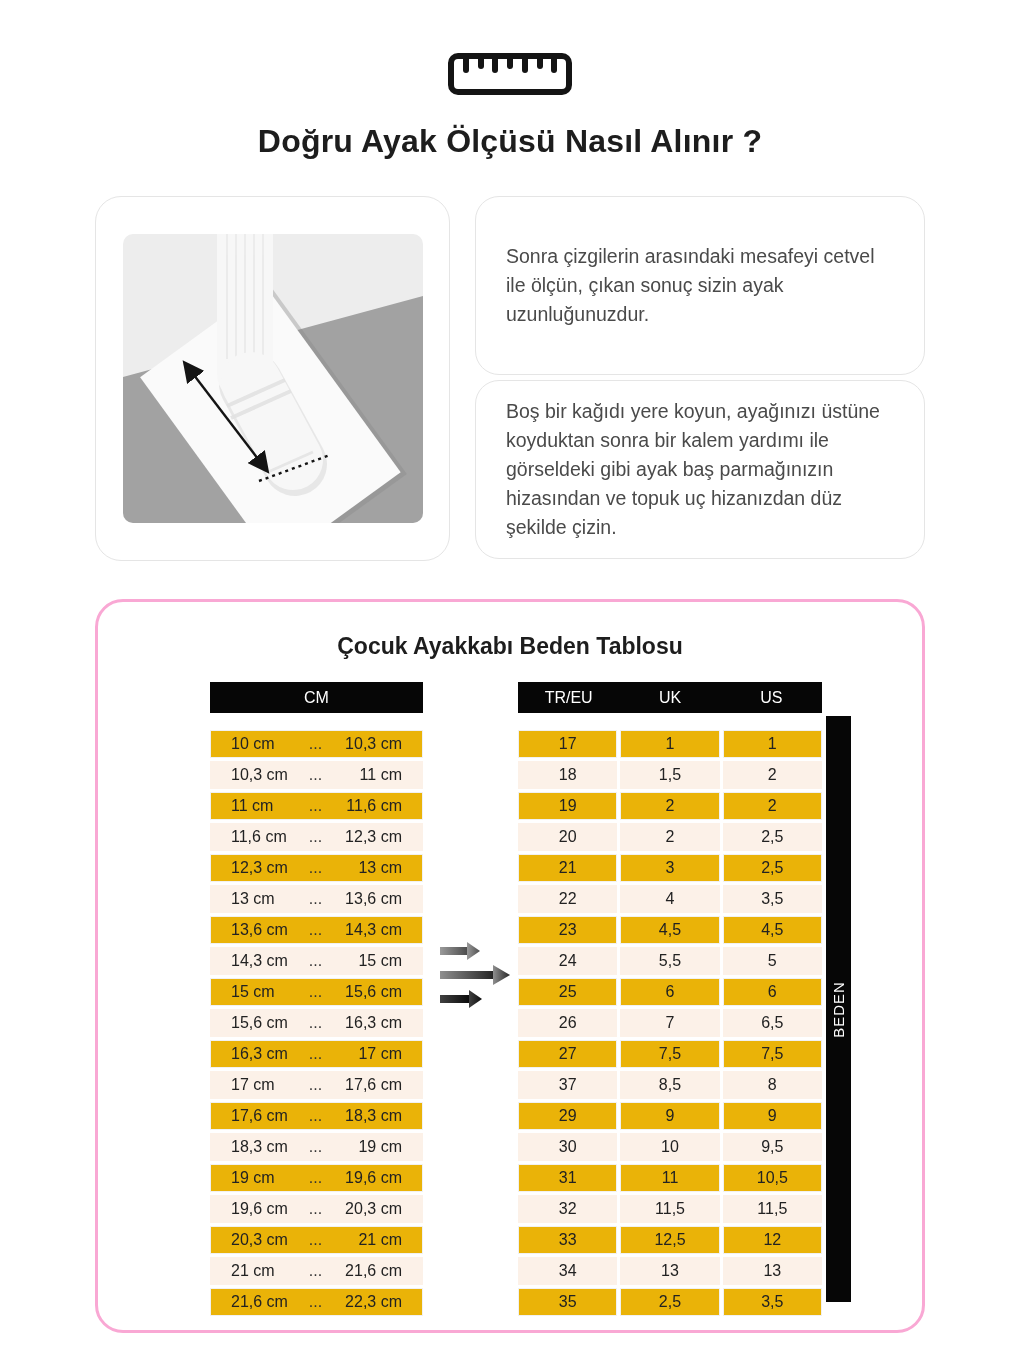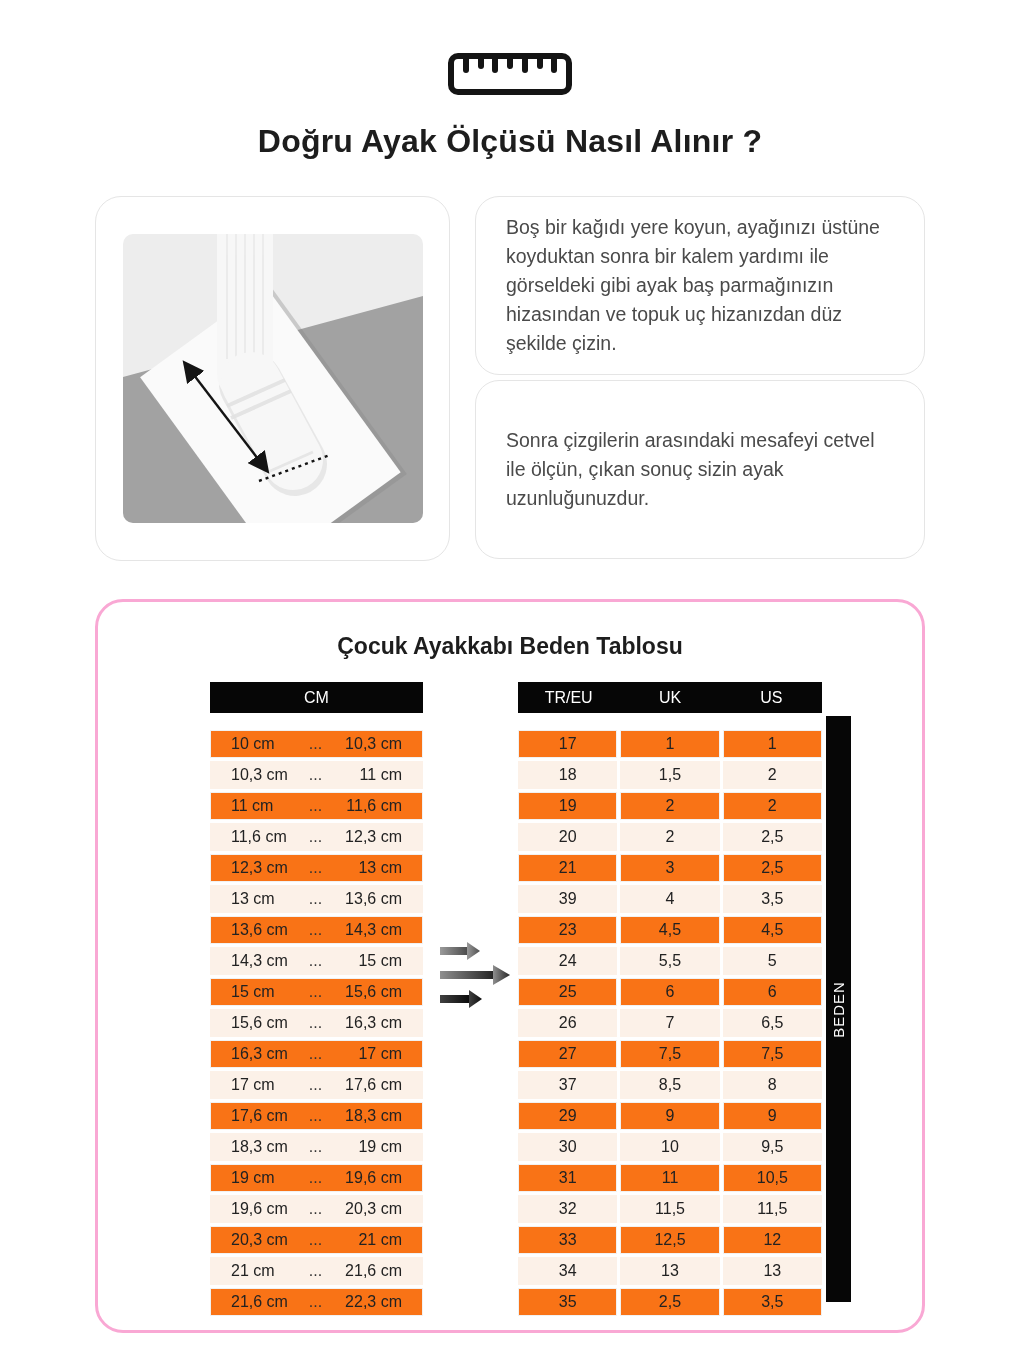--- a/index.html
+++ b/index.html
@@ -26,21 +26,21 @@
   .chart-card{margin:38px 95px 0;height:734px;border:3px solid #f9a8d4;border-radius:28px;box-sizing:border-box;background:#fff;}
   .chart-title{margin:0;padding-top:31px;text-align:center;font-size:23px;font-weight:700;color:#1d1d1d;}
 
   .tables{display:flex;margin:22px 0 0 112px;align-items:flex-start;}
 
   .t-header{background:#060606;color:#fff;font-size:16px;height:31px;display:flex;align-items:center;
             justify-content:center;margin-bottom:17px;}
   .cm-table{width:213px;}
   .cm-row{height:28px;margin-bottom:3px;display:flex;align-items:center;padding:0 21px;box-sizing:border-box;
           font-size:16px;color:#222;}
-  .row-white{background:#f97316;box-shadow:inset 0 0 0 1px #f1f1f1;}
+  .row-white{background:#eab308;box-shadow:inset 0 0 0 1px #f1f1f1;}
   .row-alt{background:#fcf1e8;}
   .cm-row .c-from{width:80px;text-align:left;}
   .cm-row .c-sep{flex:1;text-align:center;color:#333;}
   .cm-row .c-to{width:82px;text-align:right;}
 
   .arrows{width:95px;height:617px;display:flex;flex-direction:column;justify-content:center;
           align-items:flex-start;gap:5px;padding-left:17px;box-sizing:border-box;transform:translateY(-16px);}
 
   .size-table{width:304px;}
   .size-header{display:flex;}
@@ -103,24 +103,24 @@
         <line x1="145" y1="238" x2="190" y2="218" stroke="#e5e5e5" stroke-width="3" opacity="0.9"></line>
 
         <line x1="64" y1="132" x2="142" y2="234" stroke="#141414" stroke-width="2.4" marker-start="url(#ah)" marker-end="url(#ah)"></line>
 
         <line x1="136" y1="247" x2="207" y2="221" stroke="#141414" stroke-width="2.4" stroke-dasharray="3 4"></line>
       </svg>
     </div>
 
     <div class="steps">
       <div class="step-box">
+        <p>Sonra çizgilerin arasındaki mesafeyi cetvel ile ölçün, çıkan sonuç sizin ayak uzunluğunuzdur.</p>
+      </div>
+      <div class="step-box">
         <p>Boş bir kağıdı yere koyun, ayağınızı üstüne koyduktan sonra bir kalem yardımı ile görseldeki gibi ayak baş parmağınızın hizasından ve topuk uç hizanızdan düz şekilde çizin.</p>
-      </div>
-      <div class="step-box">
-        <p>Sonra çizgilerin arasındaki mesafeyi cetvel ile ölçün, çıkan sonuç sizin ayak uzunluğunuzdur.</p>
       </div>
     </div>
   </div>
 
   <div class="chart-card">
     <h2 class="chart-title">Çocuk Ayakkabı Beden Tablosu</h2>
 
     <div class="tables">
 
       <div class="cm-table">
@@ -283,21 +283,21 @@
               <span class="size-cell row-alt">20</span>
               <span class="size-cell row-alt">2</span>
               <span class="size-cell row-alt">2,5</span>
             </div>
             <div class="size-row">
               <span class="size-cell row-white">21</span>
               <span class="size-cell row-white">3</span>
               <span class="size-cell row-white">2,5</span>
             </div>
             <div class="size-row">
-              <span class="size-cell row-alt">39</span>
+              <span class="size-cell row-alt">22</span>
               <span class="size-cell row-alt">4</span>
               <span class="size-cell row-alt">3,5</span>
             </div>
             <div class="size-row">
               <span class="size-cell row-white">23</span>
               <span class="size-cell row-white">4,5</span>
               <span class="size-cell row-white">4,5</span>
             </div>
             <div class="size-row">
               <span class="size-cell row-alt">24</span>

